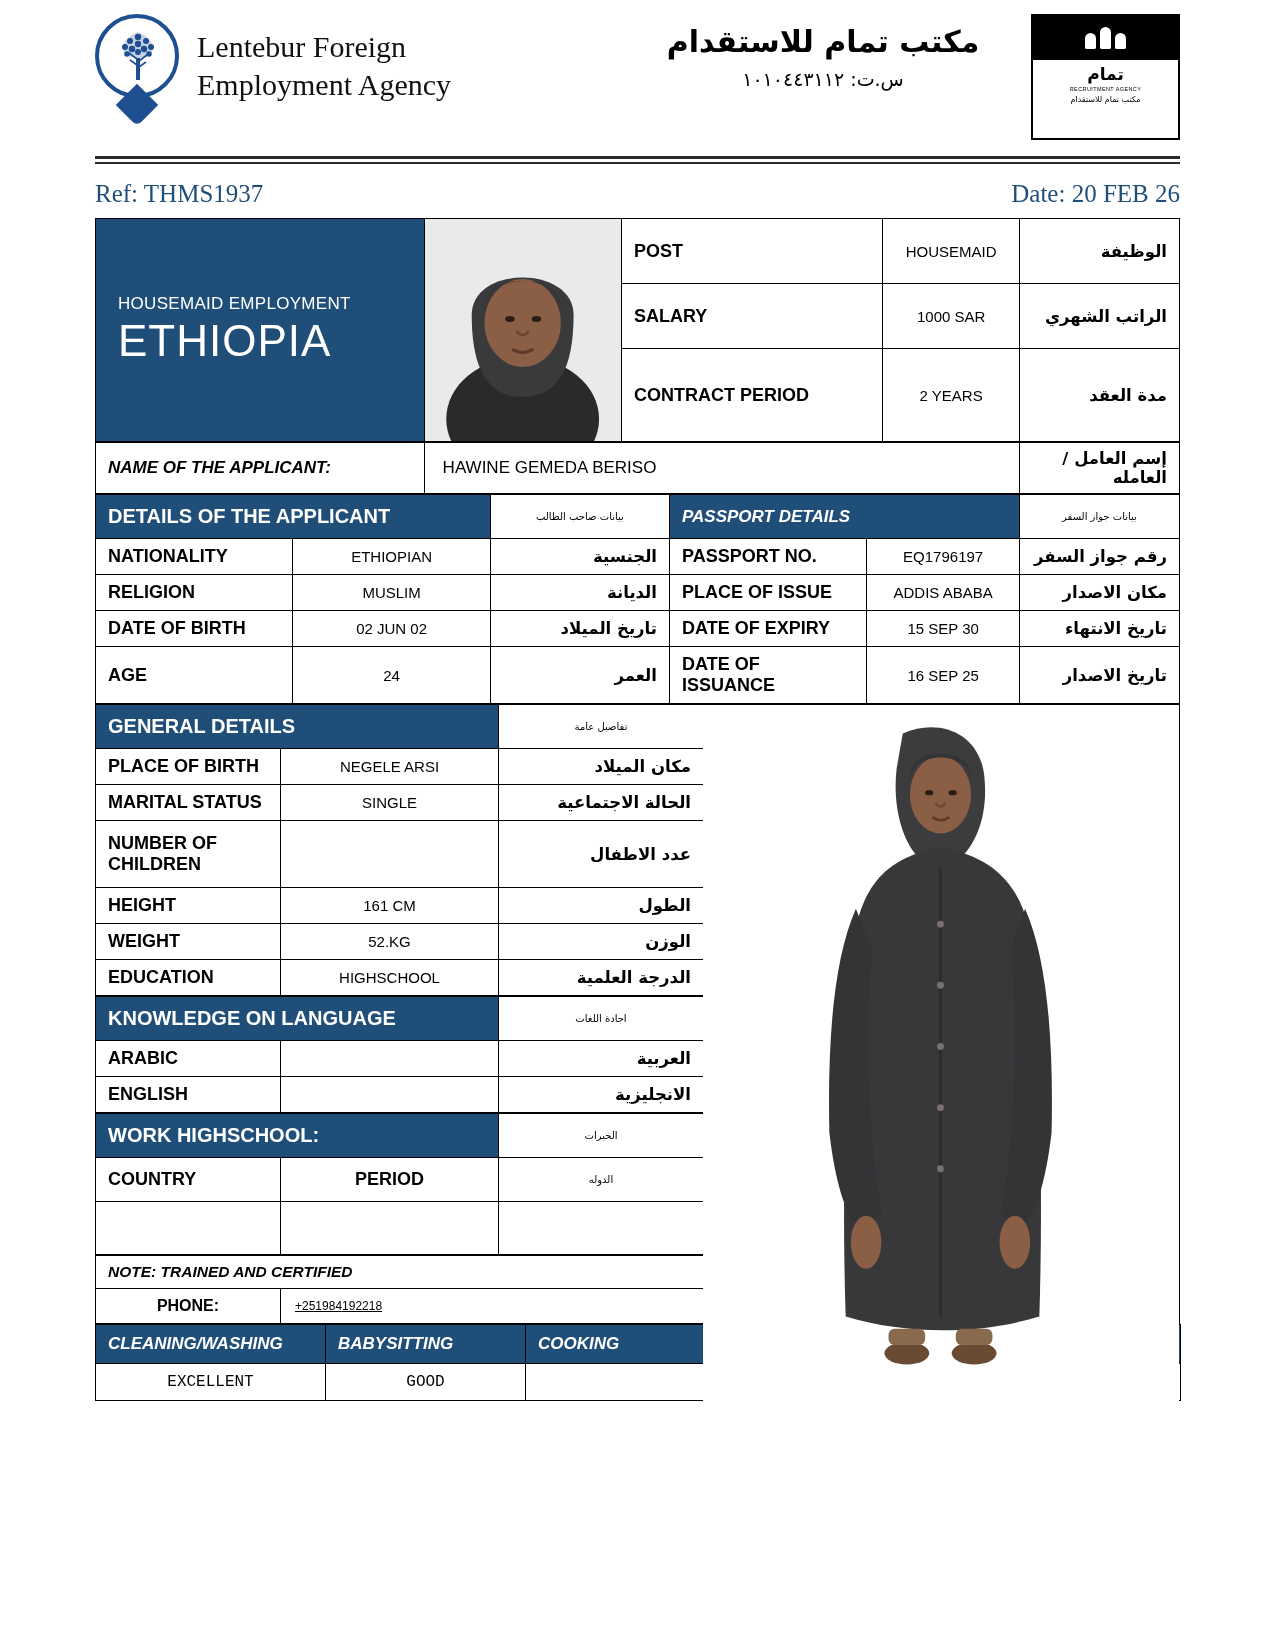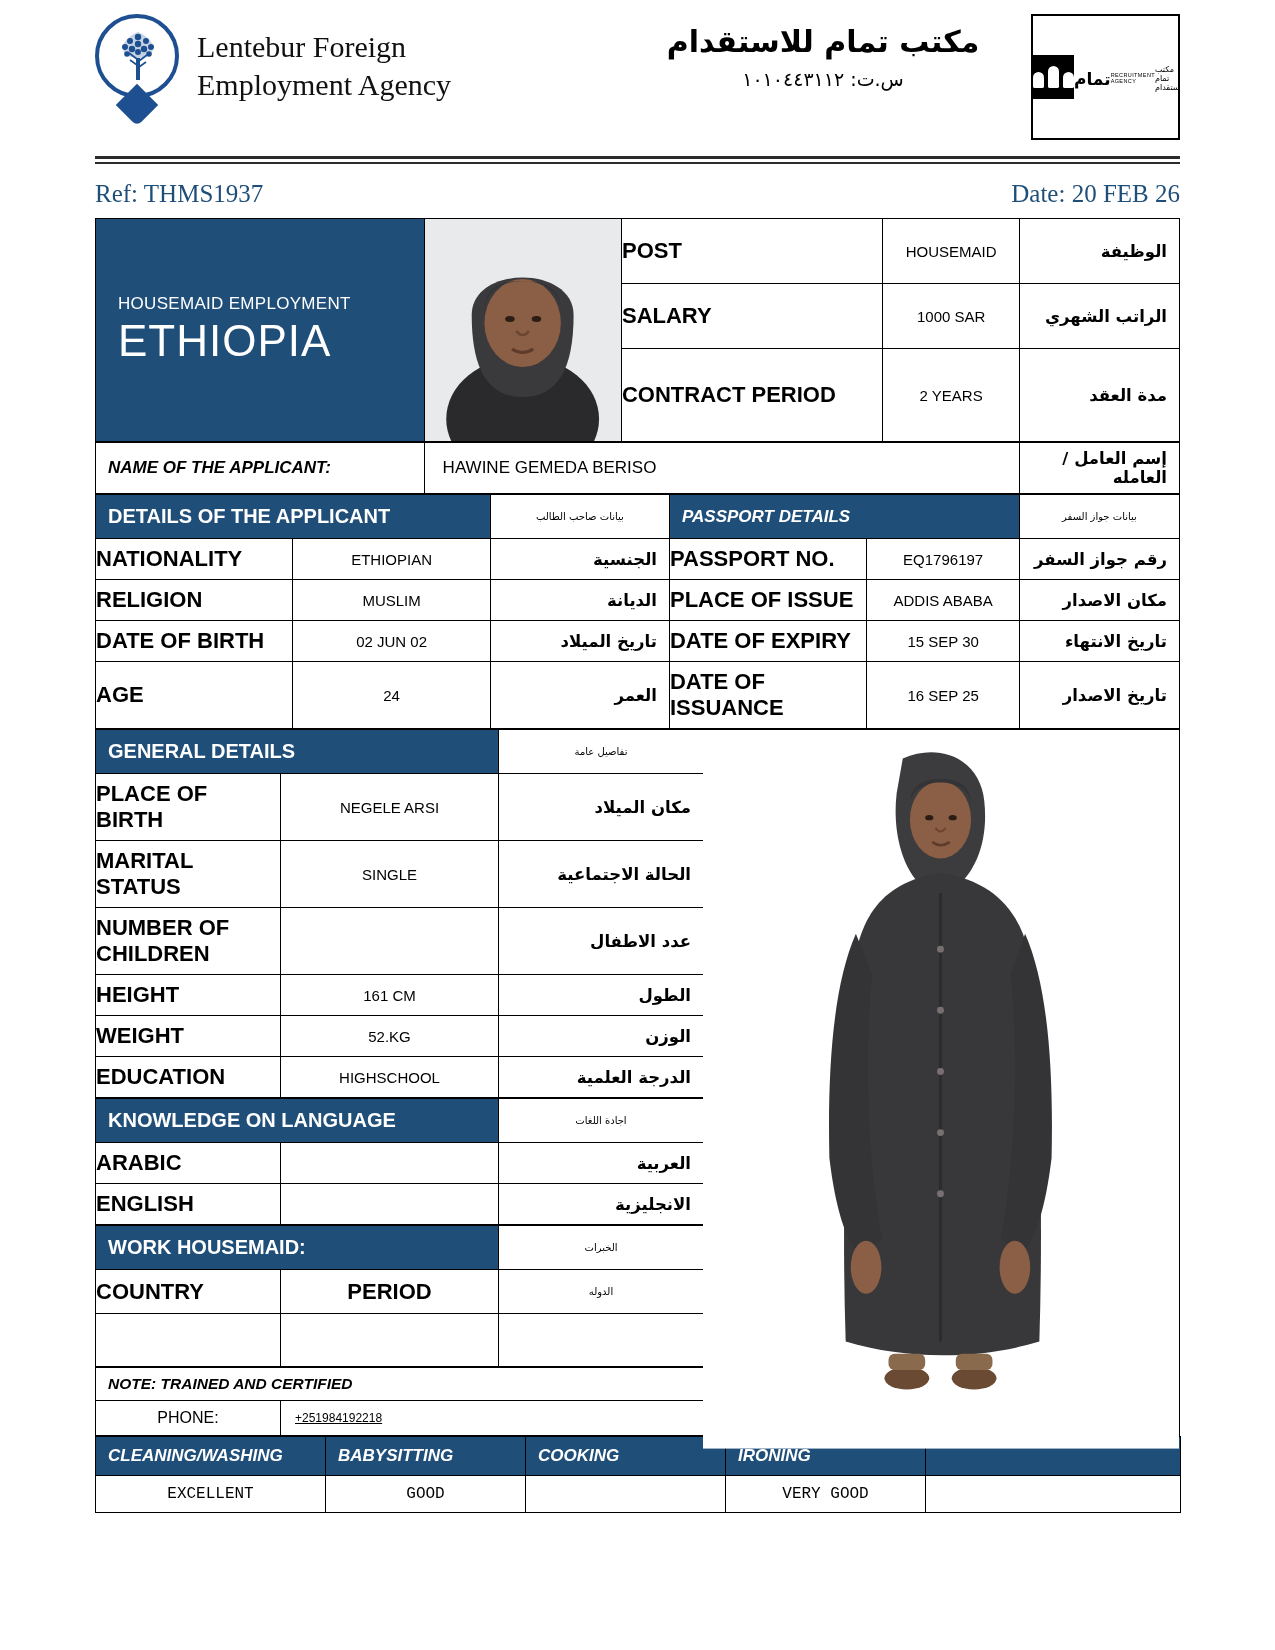--- a/index.html
+++ b/index.html
@@ -28,21 +28,21 @@
   .logo-tree { position:absolute; top:14px; left:18px; width:50px; height:56px; }
   .agency-name {
     font-family:"Liberation Serif", serif; font-size:30px; line-height:1.25; color:#111; font-weight:400;
     margin-left:16px; margin-top:14px;
   }
   .arabic-head { flex:1; text-align:center; direction:rtl; padding-top:10px; }
   .arabic-title { font-family:"DejaVu Sans", sans-serif; font-size:30px; font-weight:bold; letter-spacing:0; }
   .arabic-line { font-family:"DejaVu Sans", sans-serif; font-size:19px; margin-top:9px; }
   .tamam-box {
     width:145px; height:122px; border:2px solid #000; background:#fff; flex:0 0 145px;
-    display:flex; flex-direction:row; align-items:center; justify-content:flex-start; overflow:hidden;
+    display:flex; flex-direction:column; align-items:center; justify-content:flex-start; overflow:hidden;
     position:relative;
   }
   .tamam-top { width:100%; height:44px; background:#000; display:flex; align-items:center; justify-content:center; }
   .tamam-people { display:flex; gap:4px; align-items:flex-end; }
   .tamam-p { width:11px; height:22px; background:#fff; border-radius:6px 6px 2px 2px; }
   .tamam-p.small { height:16px; }
   .tamam-ar { font-family:"DejaVu Sans", sans-serif; font-size:17px; font-weight:bold; margin-top:4px; }
   .tamam-en { font-size:5.5px; letter-spacing:.4px; margin-top:2px; }
   .tamam-bot { font-family:"DejaVu Sans", sans-serif; font-size:8px; margin-top:3px; }
 
@@ -50,21 +50,21 @@
   .rule1 { height:3px; background:#2b2b2b; }
   .rule2 { height:2px; background:#2b2b2b; margin-top:3px; }
 
   .refline { display:flex; justify-content:space-between; font-family:"Liberation Serif", serif;
              font-size:25px; color:#1f4e79; margin-top:16px; margin-bottom:10px; }
 
   
   table { border-collapse: collapse; width:100%; table-layout: fixed; }
   td { border:1px solid #000; padding:0; vertical-align:middle; }
   .navy { background:#1f4e79; color:#fff; }
-  .lbl { font-size:22px; font-weight:bold; padding:7px 0; }
+  .lbl { font-size:18px; font-weight:bold; padding:7px 12px; }
   .val { font-size:15px; text-align:center; padding:6px 6px; }
   .ar { font-family:"DejaVu Sans", sans-serif; font-size:16.5px; font-weight:bold; direction:rtl; text-align:right; padding:6px 12px; }
   .ar-c { font-family:"DejaVu Sans", sans-serif; font-size:10px; font-weight:normal; direction:rtl; text-align:center; padding:16px 8px; }
   .hdr { font-size:20px; font-weight:bold; padding:8px 12px; }
   .hdr-it { font-size:17px; font-weight:bold; font-style:italic; padding:8px 12px; }
 
   .country-cell { background:#1f4e79; color:#fff; padding:18px 22px; vertical-align:middle; }
   .country-sub { font-size:17px; letter-spacing:.3px; }
   .country-name { font-size:44px; letter-spacing:1px; margin-top:2px; }
 
@@ -74,21 +74,21 @@
   .name-it { font-size:17px; font-weight:bold; font-style:italic; padding:9px 12px; }
   .name-val { font-size:17px; padding:9px 18px; }
 
   
   .lowwrap { display:flex; }
   .lowleft { width:608px; }
   .lowright { width:auto; flex:1; border:1px solid #000; border-left:none; position:relative; background:#fff; }
   .fullphoto { position:absolute; inset:0; }
 
   .noteline { font-size:15.5px; font-style:italic; font-weight:bold; padding:7px 12px; }
-  .phone-lbl { font-size:16px; font-weight:normal; text-align:center; padding:8px 6px; }
+  .phone-lbl { font-size:16px; font-weight:bold; text-align:center; padding:8px 6px; }
   .phone-val { font-size:12px; padding:8px 14px;text-decoration:underline; }
 
   .skills td { padding:9px 12px; }
   .skill-h { background:#1f4e79; color:#fff; font-size:17px; font-weight:bold;font-style:italic; }
   .skill-v { font-size:16px; text-align:center;font-family:Liberation Mono, monospace; }
 
   svg { display:block; }
 </style>
 </head>
 <body>
@@ -335,21 +335,21 @@
         </table>
 
       <table style="border-top:none">
         <colgroup>
             <col style="width:185px">
             <col style="width:218px">
             <col style="width:205px">
           </colgroup>
         <tbody>
             <tr>
-          <td colspan="2" class="navy hdr">WORK HOUSEMAID:</td>
+          <td colspan="2" class="navy hdr">WORK HIGHSCHOOL:</td>
           <td class="ar-c">الخبرات</td>
         </tr>
         <tr>
           <td class="lbl">COUNTRY</td>
           <td class="lbl" style="text-align:center">PERIOD</td>
           <td class="ar-c">الدوله</td>
         </tr>
         <tr>
           <td class="val" style="height:40px"></td>
           <td class="val"></td>

